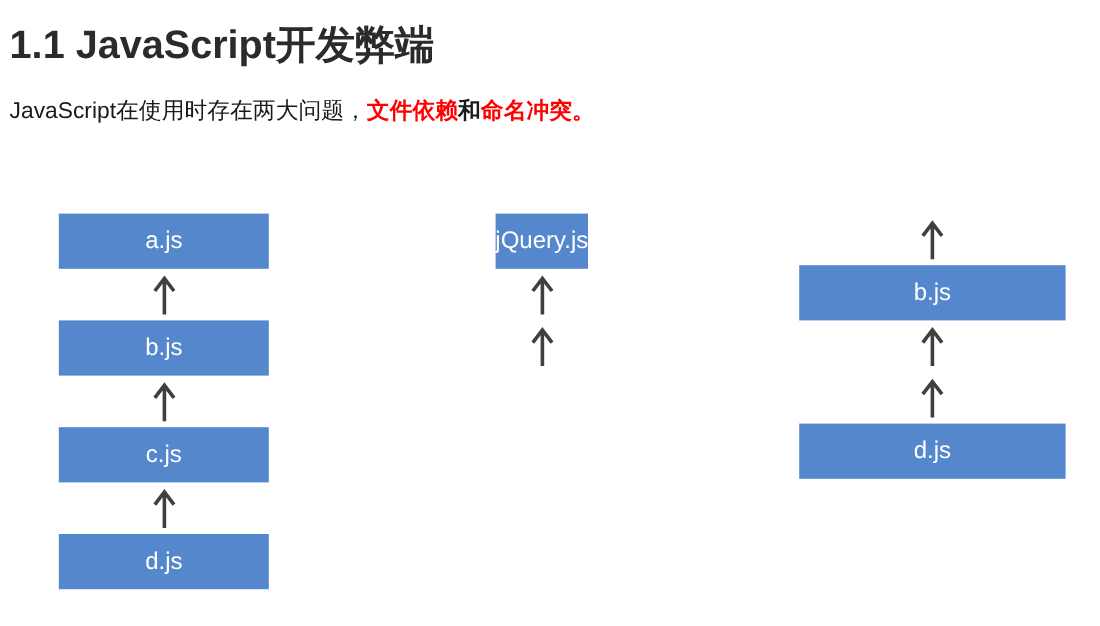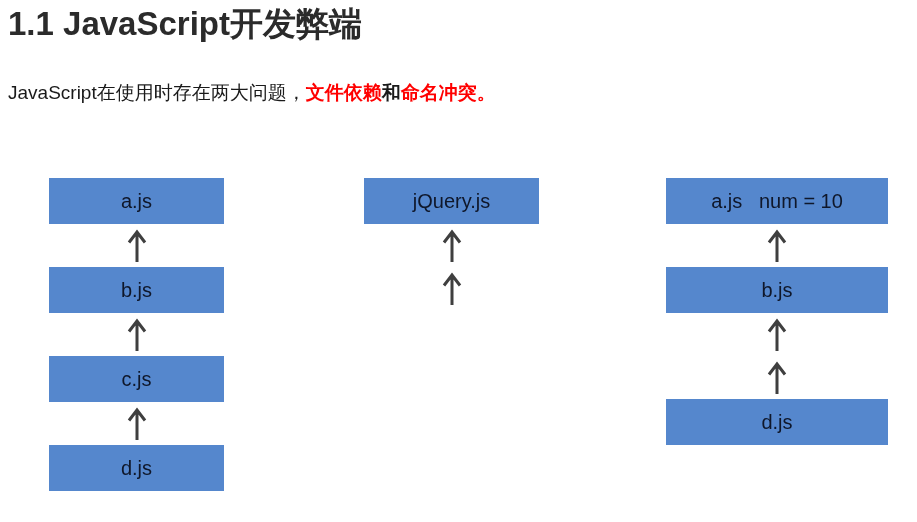--- a/index.html
+++ b/index.html
@@ -10,21 +10,21 @@
   body {
     width: 917px;
     height: 522px;
     position: relative;
     overflow: hidden;
     font-family: "Liberation Sans", sans-serif;
   }
   .heading {
     position: absolute;
     left: 8px;
-    top: 3px;
+    top: 16px;
     margin: 0;
     font-size: 33px;
     line-height: 1.25;
     font-weight: bold;
     color: var(--heading-dark, #2b2b2b);
     white-space: nowrap;
   }
   .intro {
     position: absolute;
     left: 8px;
@@ -44,26 +44,26 @@
     width: 917px;
     height: 344px;
   }
   .col {
     position: absolute;
     top: 0;
     display: flex;
     flex-direction: column;
   }
   .col1 { left: 49px;  width: 175px; }
-  .col2 { left: 364px; width: 175px; }
+  .col2 { left: 364px; width: 175px; align-items: center; }
   .col3 { left: 666px; width: 222px; }
   .js-box {
     height: 46px;
     background: var(--box-blue, #5587cd);
-    color: #0f172a;
+    color: #ffffff;
     display: flex;
     align-items: center;
     justify-content: center;
     font-size: 20px;
     white-space: pre;
     flex: none;
   }
   .arrow-wrap {
     height: 43px;
     display: flex;
@@ -111,21 +111,20 @@
             <path d="M12 33 L12 4 M4 13.5 L12 3 L20 13.5" fill="none" stroke="#3f3f3f" stroke-width="3"></path>
           </svg>
         </div>
         <div class="arrow-wrap">
           <svg width="24" height="34" viewBox="0 0 24 34">
             <path d="M12 33 L12 4 M4 13.5 L12 3 L20 13.5" fill="none" stroke="#3f3f3f" stroke-width="3"></path>
           </svg>
         </div>
       </div>
     <div class="col col3">
-        <div class="js-box">a.js   num = 10</div>
         <div class="arrow-wrap">
           <svg width="24" height="34" viewBox="0 0 24 34">
             <path d="M12 33 L12 4 M4 13.5 L12 3 L20 13.5" fill="none" stroke="#3f3f3f" stroke-width="3"></path>
           </svg>
         </div>
         <div class="js-box">b.js</div>
         <div class="arrow-wrap">
           <svg width="24" height="34" viewBox="0 0 24 34">
             <path d="M12 33 L12 4 M4 13.5 L12 3 L20 13.5" fill="none" stroke="#3f3f3f" stroke-width="3"></path>
           </svg>

